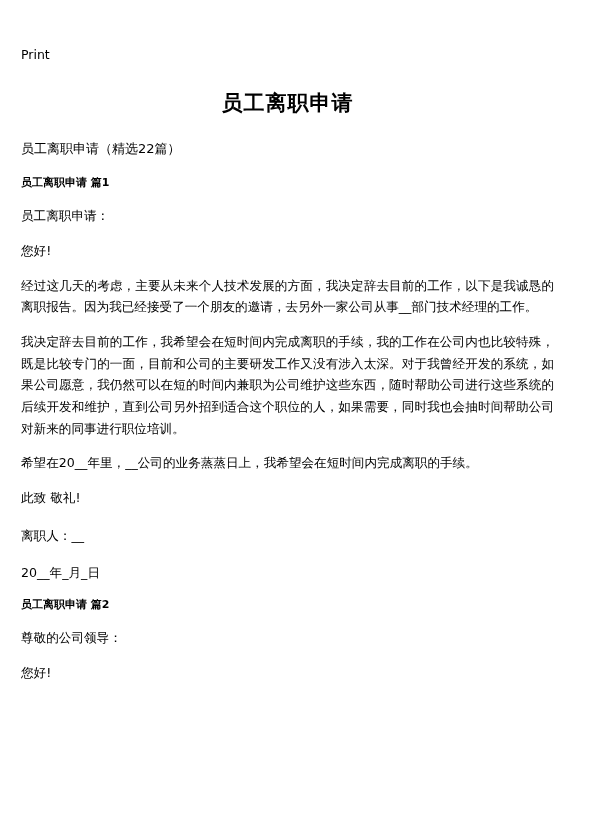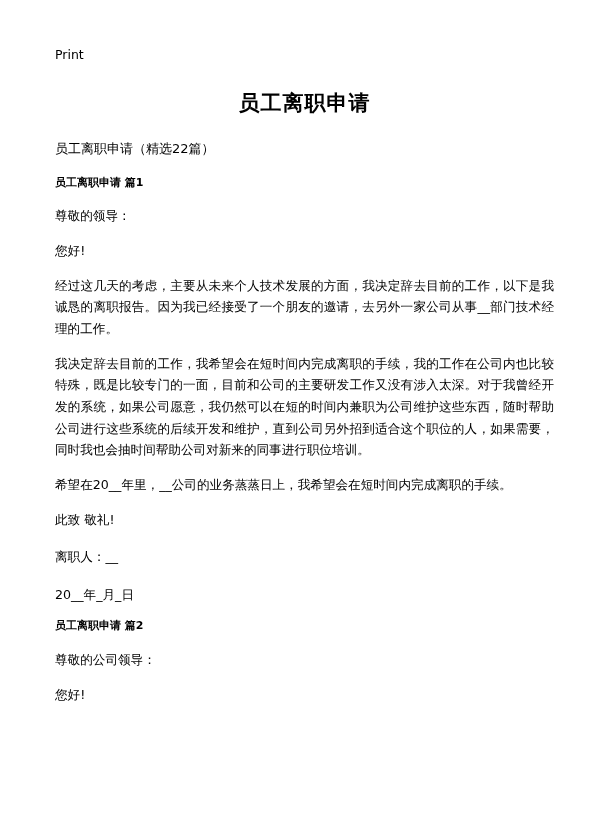--- a/index.html
+++ b/index.html
@@ -11,21 +11,21 @@
     width: 600px;
     height: 828px;
     font-family: "DejaVu Sans", "Liberation Sans", sans-serif;
     color: #000000;
     overflow: hidden;
   }
   .page {
     width: 600px;
     height: 828px;
     box-sizing: border-box;
-    padding: 44px 46px 0 55px;
+    padding: 44px 46px 0 21px;
     position: relative;
   }
   .print-link {
     font-size: 12.5px;
     color: #000000;
     font-family: "DejaVu Sans", "Liberation Sans", sans-serif;
     margin: 0 0 18px 0;
     display: inline-block;
     cursor: pointer;
   }
@@ -67,21 +67,21 @@
 <div class="page">
 
   <a class="print-link">Print</a>
 
   <h1 class="doc-title">员工离职申请</h1>
 
   <div class="subtitle">员工离职申请（精选22篇）</div>
 
   
   <div class="section-heading">员工离职申请 篇1</div>
-  <p class="para">尊敬的领导：</p>
+  <p class="para">员工离职申请：</p>
   <p class="para">您好!</p>
   <p class="para">经过这几天的考虑，主要从未来个人技术发展的方面，我决定辞去目前的工作，以下是我诚恳的离职报告。因为我已经接受了一个朋友的邀请，去另外一家公司从事__部门技术经理的工作。</p>
   <p class="para">我决定辞去目前的工作，我希望会在短时间内完成离职的手续，我的工作在公司内也比较特殊，既是比较专门的一面，目前和公司的主要研发工作又没有涉入太深。对于我曾经开发的系统，如果公司愿意，我仍然可以在短的时间内兼职为公司维护这些东西，随时帮助公司进行这些系统的后续开发和维护，直到公司另外招到适合这个职位的人，如果需要，同时我也会抽时间帮助公司对新来的同事进行职位培训。</p>
   <p class="para">希望在20__年里，__公司的业务蒸蒸日上，我希望会在短时间内完成离职的手续。</p>
   <p class="para">此致 敬礼!</p>
   <div class="sig-line">离职人：__</div>
   <div class="sig-line">20__年_月_日</div>
 
   
   <div class="section-heading">员工离职申请 篇2</div>

